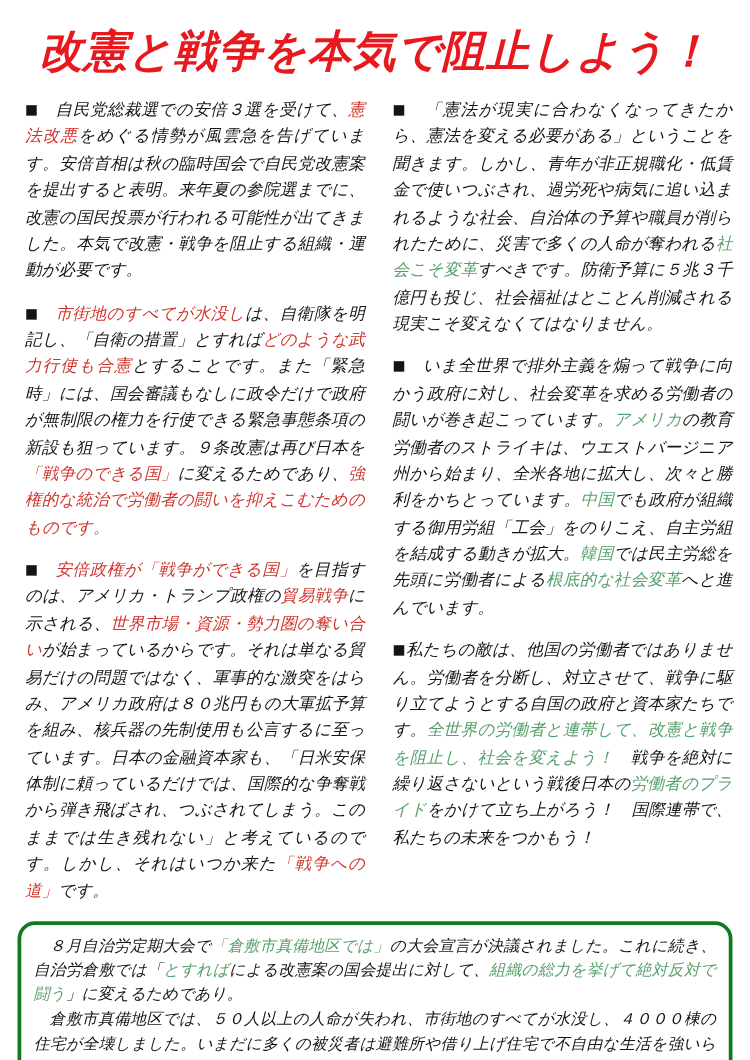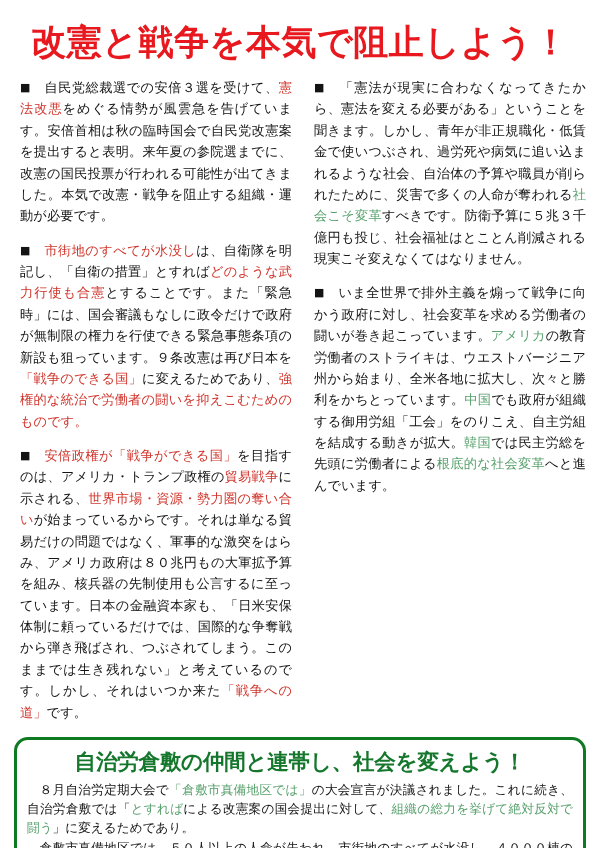--- a/index.html
+++ b/index.html
@@ -16,20 +16,21 @@
     -webkit-font-smoothing: antialiased;
     overflow: hidden;
   }
 
   .page {
     width: 600px;
     height: 744px;
     box-sizing: border-box;
     padding: 0;
     position: relative;
+    font-style: italic;
   }
 
   
   .headline {
     margin: 0;
     padding: 24px 10px 10px 10px;
     text-align: center;
     color: #e8191e;
     font-family: "DejaVu Sans", "Liberation Sans", sans-serif;
     font-weight: bold;
@@ -112,24 +113,24 @@
 
   <div class="columns">
     <div class="col" id="left-col">
         <div class="para"><span class="bullet">■</span><span>　自民党総裁選での安倍３選を受けて、</span><span class="hl-red">憲法改悪</span><span>をめぐる情勢が風雲急を告げています。安倍首相は秋の臨時国会で自民党改憲案を提出すると表明。来年夏の参院選までに、改憲の国民投票が行われる可能性が出てきました。本気で改憲・戦争を阻止する組織・運動が必要です。</span></div>
         <div class="para"><span class="bullet">■</span><span>　</span><span class="hl-red">市街地のすべてが水没し</span><span>は、自衛隊を明記し、「自衛の措置」とすれば</span><span class="hl-red">どのような武力行使も合憲</span><span>とすることです。また「緊急時」には、国会審議もなしに政令だけで政府が無制限の権力を行使できる緊急事態条項の新設も狙っています。９条改憲は再び日本を</span><span class="hl-red">「戦争のできる国」</span><span>に変えるためであり、</span><span class="hl-red">強権的な統治で労働者の闘いを抑えこむためのものです。</span></div>
         <div class="para"><span class="bullet">■</span><span>　</span><span class="hl-red">安倍政権が「戦争ができる国」</span><span>を目指すのは、アメリカ・トランプ政権の</span><span class="hl-red">貿易戦争</span><span>に示される、</span><span class="hl-red">世界市場・資源・勢力圏の奪い合い</span><span>が始まっているからです。それは単なる貿易だけの問題ではなく、軍事的な激突をはらみ、アメリカ政府は８０兆円もの大軍拡予算を組み、核兵器の先制使用も公言するに至っています。日本の金融資本家も、「日米安保体制に頼っているだけでは、国際的な争奪戦から弾き飛ばされ、つぶされてしまう。このままでは生き残れない」と考えているのです。しかし、それはいつか来た</span><span class="hl-red">「戦争への道」</span><span>です。</span></div>
       </div>
     <div class="col" id="right-col">
         <div class="para"><span class="bullet">■</span><span>　「憲法が現実に合わなくなってきたから、憲法を変える必要がある」ということを聞きます。しかし、青年が非正規職化・低賃金で使いつぶされ、過労死や病気に追い込まれるような社会、自治体の予算や職員が削られたために、災害で多くの人命が奪われる</span><span class="hl-green">社会こそ変革</span><span>すべきです。防衛予算に５兆３千億円も投じ、社会福祉はとことん削減される現実こそ変えなくてはなりません。</span></div>
         <div class="para"><span class="bullet">■</span><span>　いま全世界で排外主義を煽って戦争に向かう政府に対し、社会変革を求める労働者の闘いが巻き起こっています。</span><span class="hl-green">アメリカ</span><span>の教育労働者のストライキは、ウエストバージニア州から始まり、全米各地に拡大し、次々と勝利をかちとっています。</span><span class="hl-green">中国</span><span>でも政府が組織する御用労組「工会」をのりこえ、自主労組を結成する動きが拡大。</span><span class="hl-green">韓国</span><span>では民主労総を先頭に労働者による</span><span class="hl-green">根底的な社会変革</span><span>へと進んでいます。</span></div>
+        <div class="para"><span class="bullet">■</span><span>私たちの敵は、他国の労働者ではありません。労働者を分断し、対立させて、戦争に駆り立てようとする自国の政府と資本家たちです。</span><span class="hl-green">全世界の労働者と連帯して、改憲と戦争を阻止し、社会を変えよう！</span><span>　戦争を絶対に繰り返さないという戦後日本の</span><span class="hl-green">労働者のプライド</span><span>をかけて立ち上がろう！　国際連帯で、私たちの未来をつかもう！</span></div>
       </div>
   </div>
 
   <div class="greenbox">
-    <div class="greenbox-title">自治労倉敷の仲間と連帯し、社会を変えよう！</div>
     <div id="gb-body">
         <div class="gb-para"><span>８月自治労定期大会で</span><span class="hl-green">「倉敷市真備地区では」</span><span>の大会宣言が決議されました。これに続き、自治労倉敷では「</span><span class="hl-green">とすれば</span><span>による改憲案の国会提出に対して、</span><span class="hl-green">組織の総力を挙げて絶対反対で闘う</span><span>」に変えるためであり。</span></div>
         <div class="gb-para"><span>倉敷市真備地区では、５０人以上の人命が失われ、市街地のすべてが水没し、４０００棟の住宅が全壊しました。いまだに多くの被災者は避難所や借り上げ住宅で不自由な生活を強いられています。</span></div>
       </div>
   </div>
 
 </div>
 
 </body></html>

